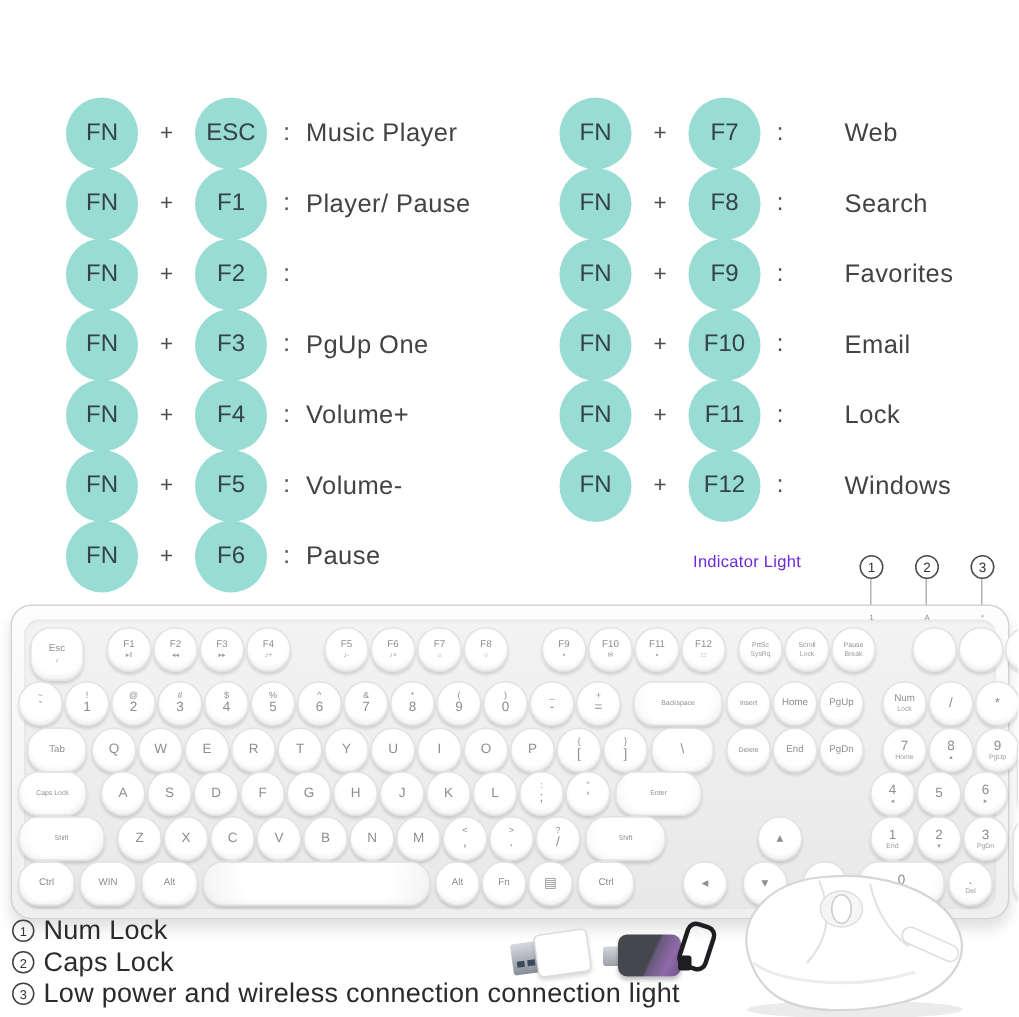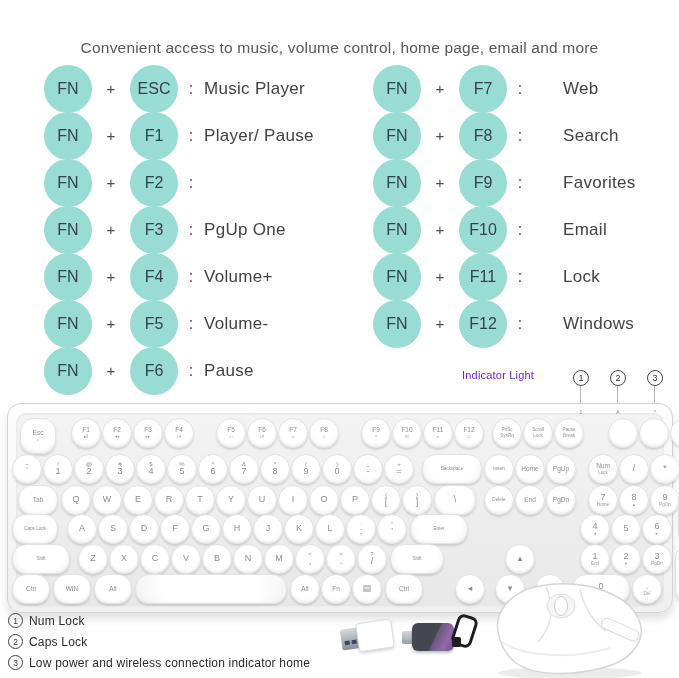--- a/index.html
+++ b/index.html
@@ -76,28 +76,27 @@
       box-shadow:0 2px 3px rgba(0,0,0,0.25);}
   .adapter .loop{position:absolute;left:52px;top:0px;width:15px;height:26px;
       border:3.5px solid #1e1e22;border-radius:7px;transform:rotate(18deg);}
   .adapter .strap{position:absolute;left:50px;top:22px;width:9px;height:10px;background:#1e1e22;border-radius:2px;}
 
   
   .legend{position:absolute;left:8px;top:610px;}
   .lrow{display:flex;align-items:center;height:21px;gap:6px;}
   .lnum{width:13px;height:13px;border:1px solid #3f3f3f;border-radius:50%;flex:none;
         display:flex;align-items:center;justify-content:center;font-size:8.5px;color:#333;}
-  .ltext{font-size:12px;color:#2b2b2b;letter-spacing:0.2px;white-space:nowrap;}
+  .ltext{font-size:18px;color:#2b2b2b;letter-spacing:0.2px;white-space:nowrap;}
 </style>
 </head>
 <body>
 
 <div class="stage">
 
-  <div class="subtitle">Convenient access to music, volume control, home page, email and more</div>
 
   <div class="scol col-left">
       <div class="srow">
         <div class="circle">FN</div>
         <div class="plus">+</div>
         <div class="circle">ESC</div>
         <div class="colon">:</div>
         <div class="action">Music Player</div>
       </div>
       <div class="srow">
@@ -603,17 +602,17 @@
       <div class="lrow">
         <div class="lnum">1</div>
         <div class="ltext">Num Lock</div>
       </div>
       <div class="lrow">
         <div class="lnum">2</div>
         <div class="ltext">Caps Lock</div>
       </div>
       <div class="lrow">
         <div class="lnum">3</div>
-        <div class="ltext">Low power and wireless connection indicator home</div>
+        <div class="ltext">Low power and wireless connection connection light</div>
       </div>
     </div>
 
 </div>
 
 </body></html>

